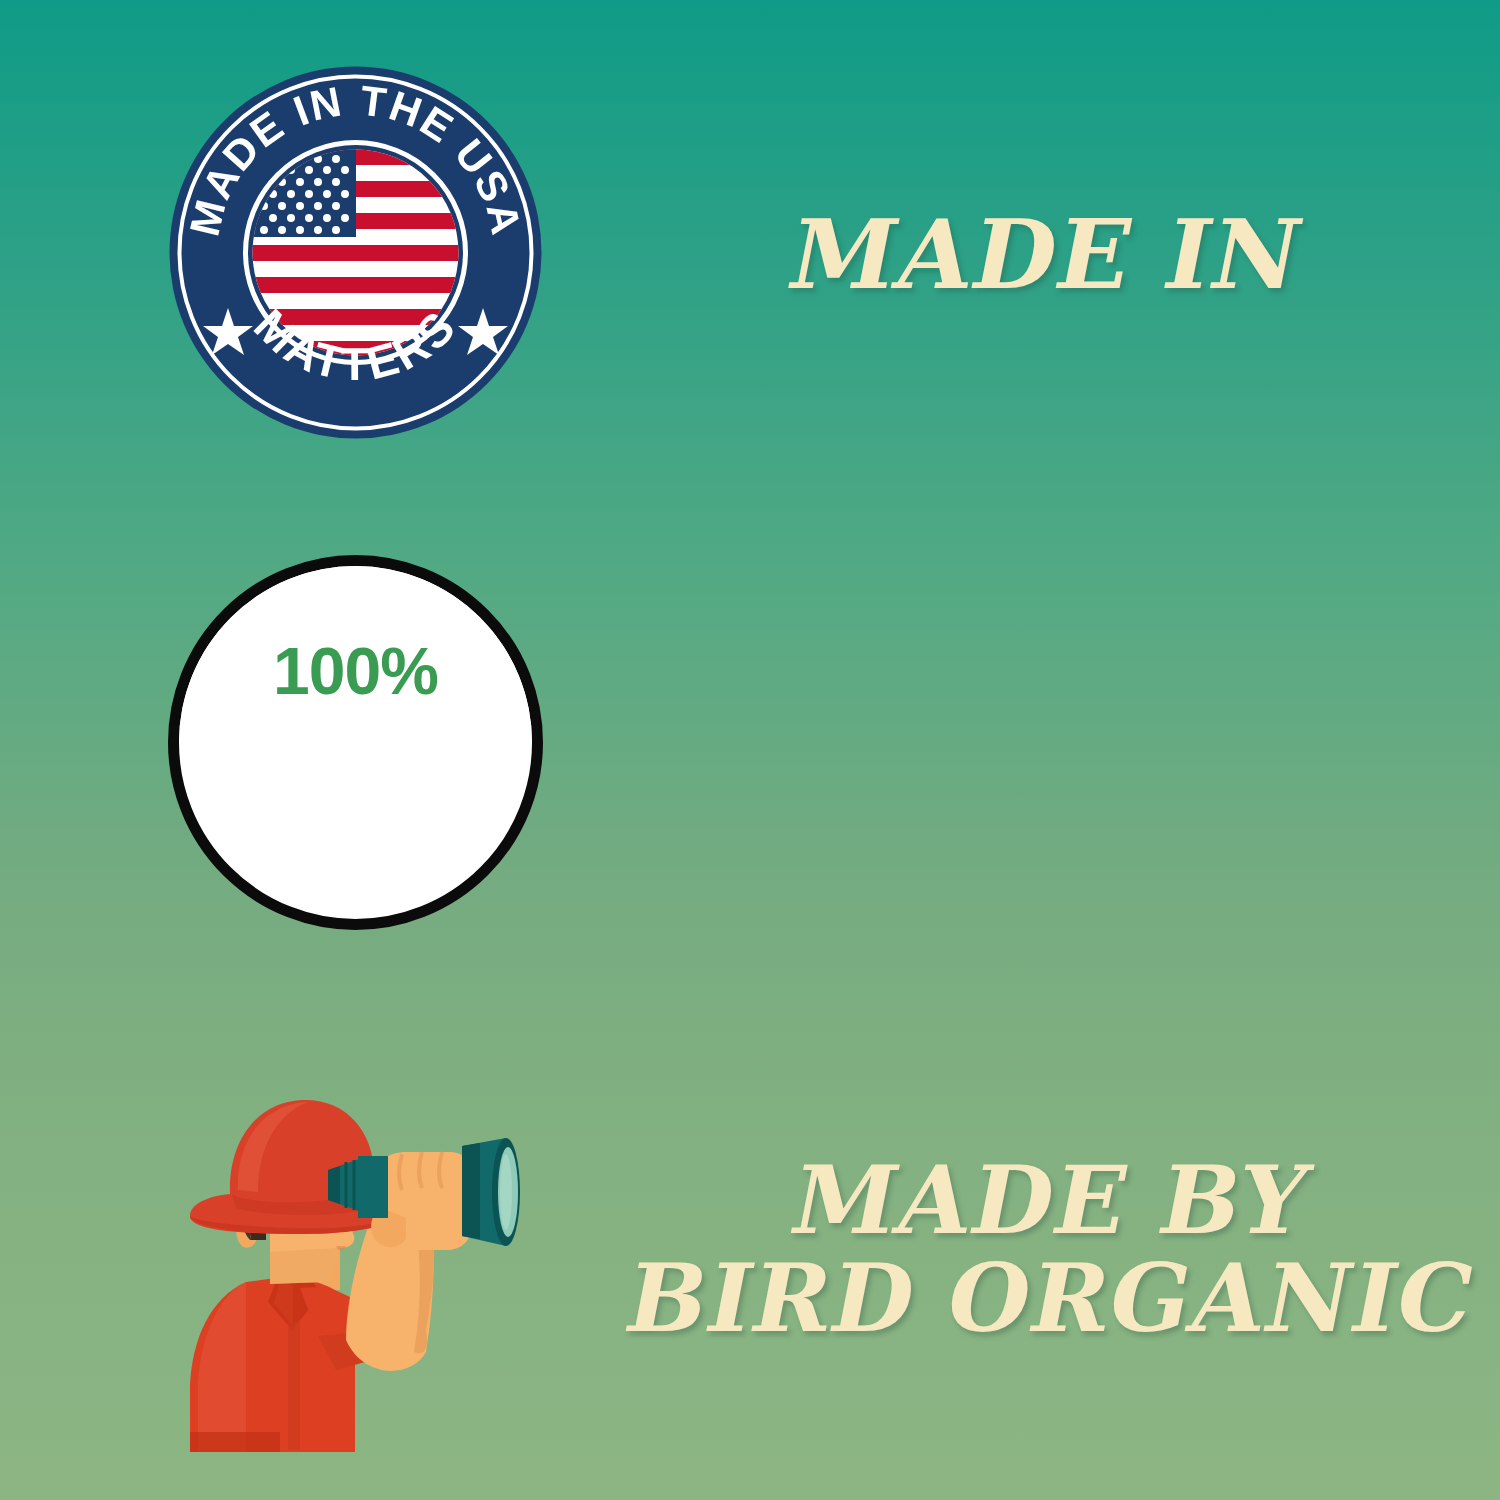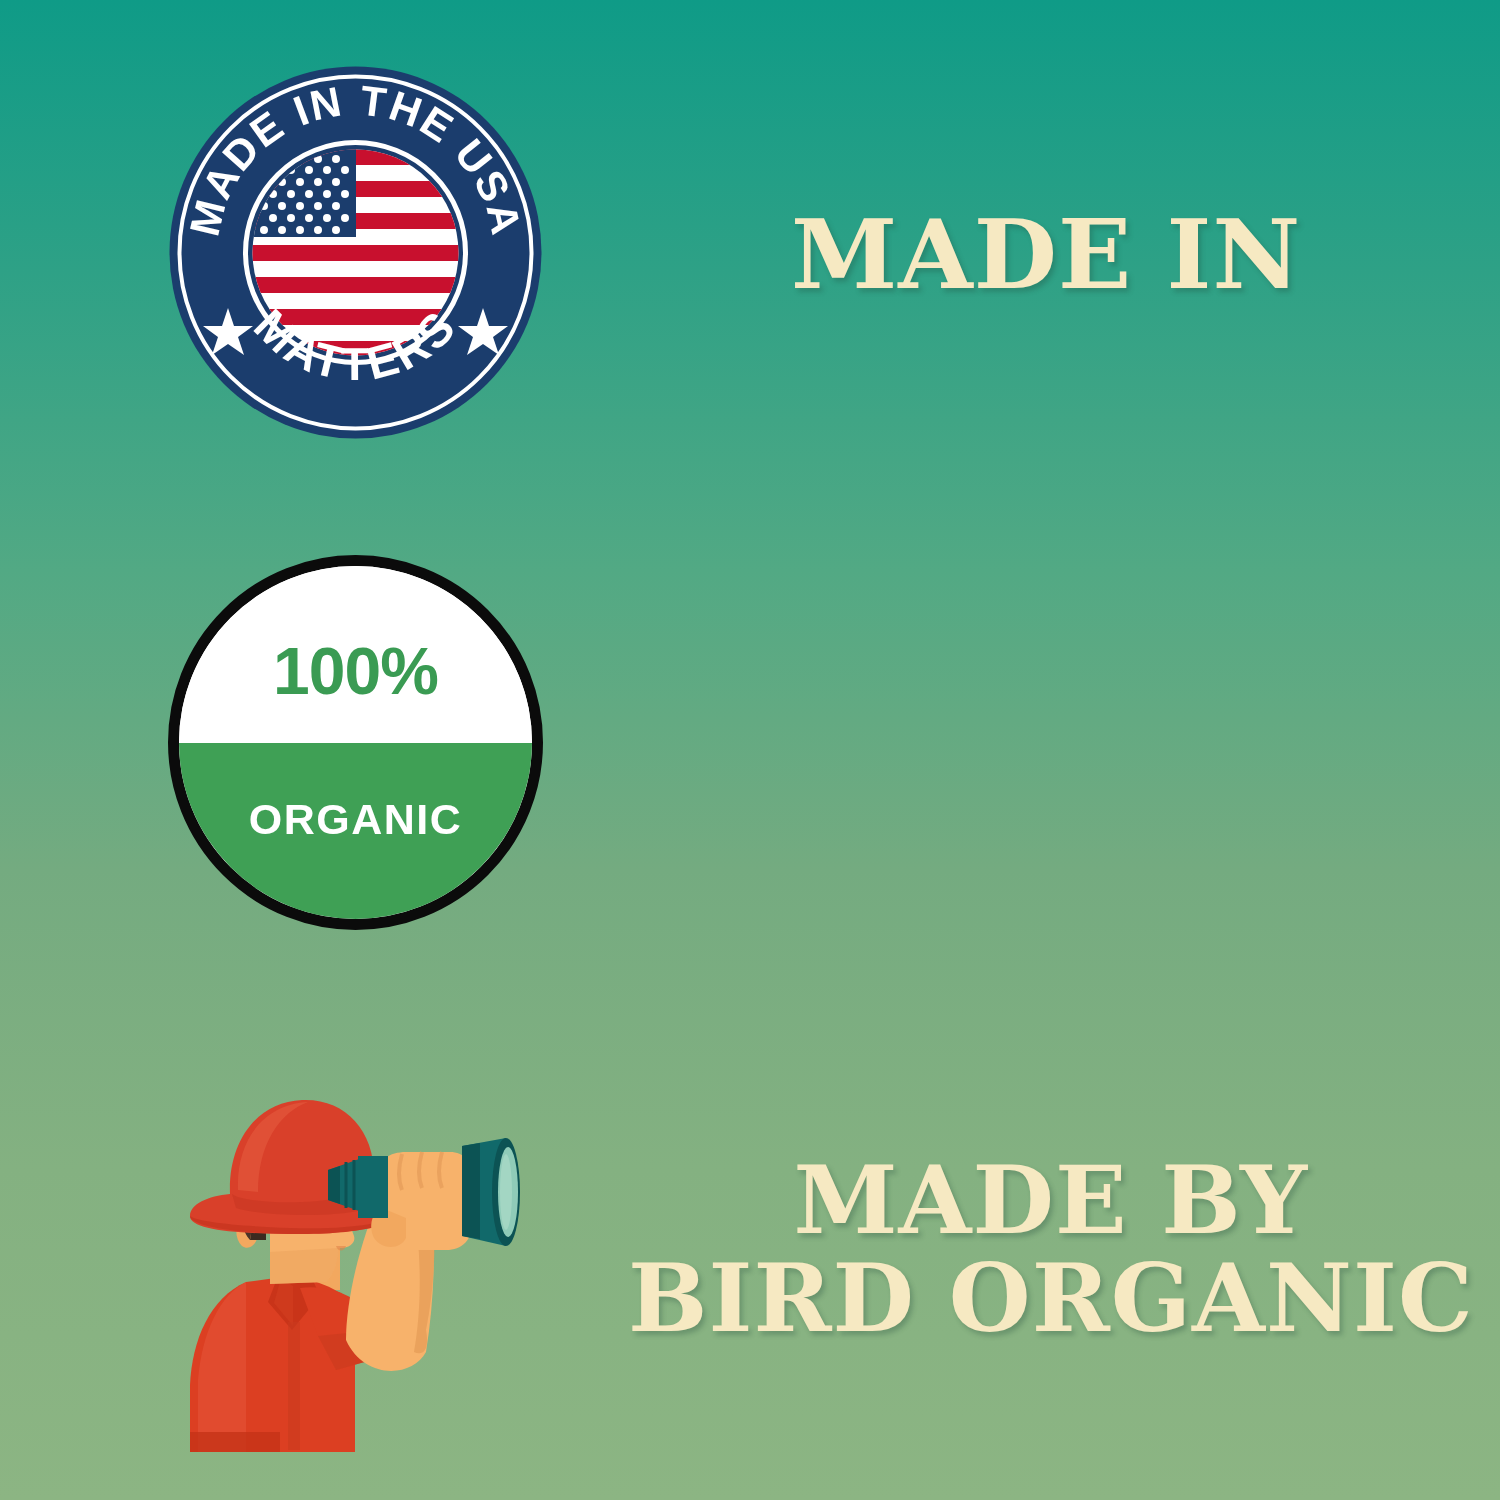--- a/index.html
+++ b/index.html
@@ -46,20 +46,21 @@
     flex: 0 0 620px;
   }
   .text-col {
     flex: 1 1 auto;
     height: 100%;
     display: flex;
     align-items: center;
     justify-content: center;
     padding-right: 28px;
     box-sizing: border-box;
+    font-style: italic;
   }
 
   .headline {
     color: #f6e9c2;
     font-family: "DejaVu Serif", "Liberation Serif", serif;
     font-weight: bold;
     text-align: center;
     line-height: 1.04;
     letter-spacing: 1px;
     text-shadow: 3px 4px 5px rgba(30, 70, 55, 0.28);
@@ -237,23 +238,20 @@
       </h2>
     </div>
   </div>
 
   <div class="row row-2">
     <div class="visual-col">
       <div class="organic-badge">
         <div class="organic-top">
           <span class="organic-pct">100%</span>
         </div>
-        <div class="organic-bottom">
-          <span class="organic-word">ORGANIC</span>
-        </div>
       </div>
     </div>
     <div class="text-col">
       <h2 class="headline h-organic">
       </h2>
     </div>
   </div>
 
   <div class="row row-3">
     <div class="visual-col">

